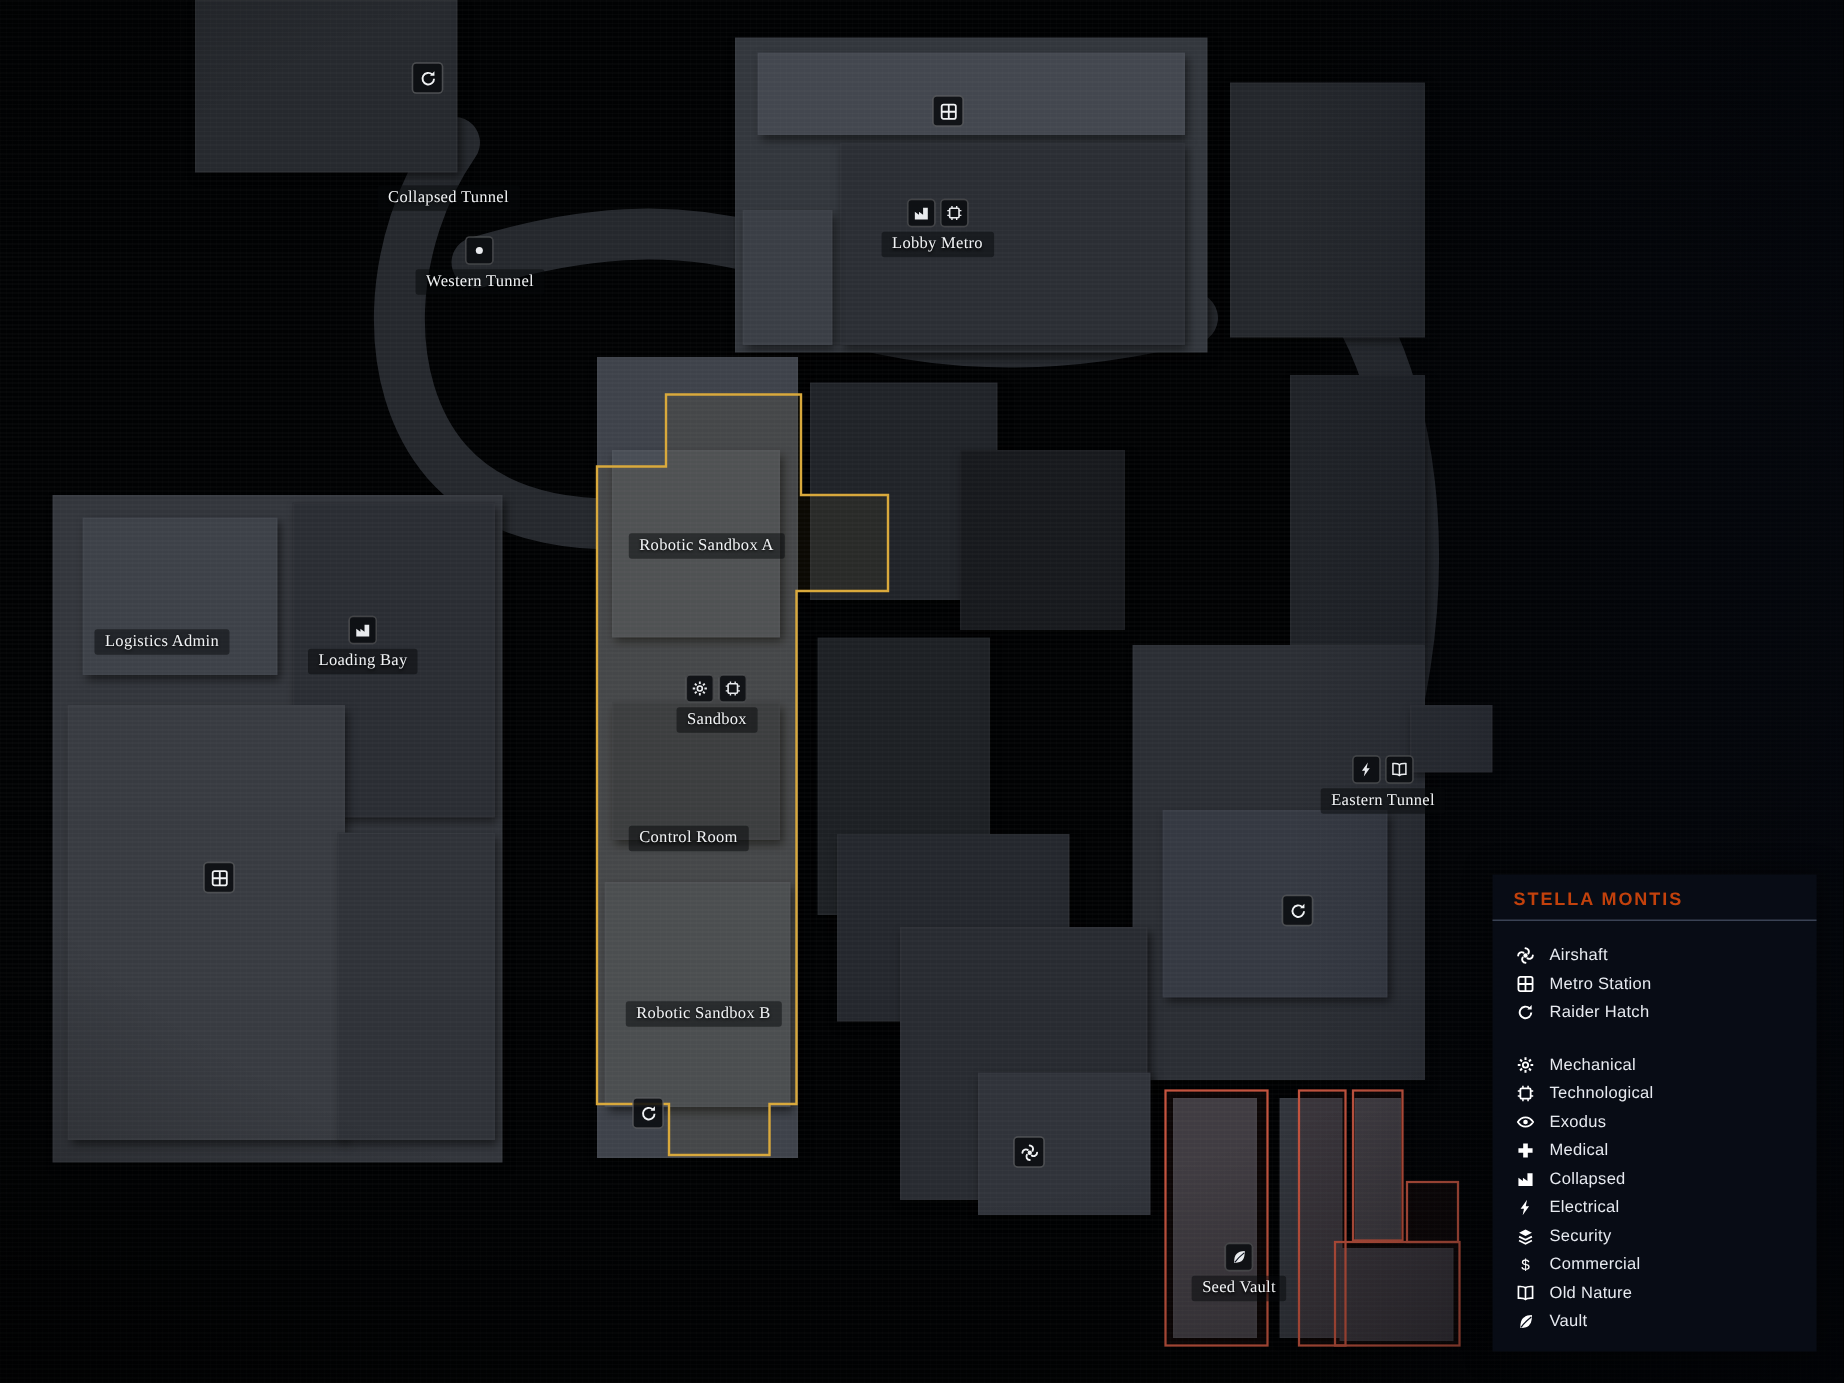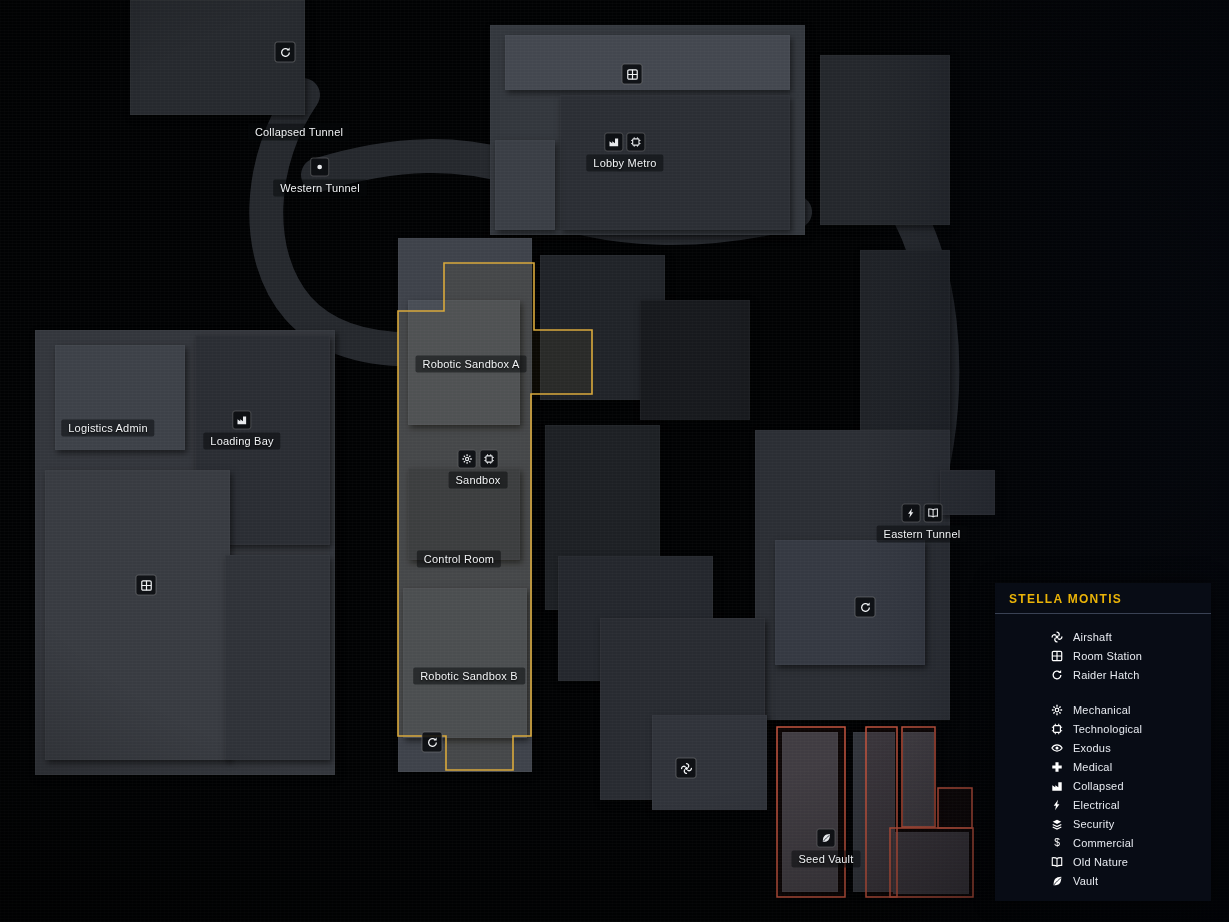--- a/index.html
+++ b/index.html
@@ -10,42 +10,42 @@
   .blk{position:absolute;box-shadow:0 0 0 1px rgba(255,255,255,0.025) inset, 2px 3px 6px rgba(0,0,0,0.55);}
   .noise{pointer-events:none;
     background-image:repeating-linear-gradient(0deg, rgba(255,255,255,0.018) 0 1px, transparent 1px 3px),
                      repeating-linear-gradient(90deg, rgba(255,255,255,0.012) 0 1px, transparent 1px 4px);}
   .vignette{pointer-events:none;
     background:radial-gradient(1100px 760px at 45% 42%, transparent 55%, rgba(0,0,0,0.55) 100%),
                linear-gradient(90deg, transparent 70%, rgba(6,10,20,0.55) 100%);}
   svg.overlay{position:absolute;inset:0;width:1229px;height:922px;}
 
   .map-label{position:absolute;transform:translate(-50%,-50%);display:flex;flex-direction:column;
-             align-items:center;gap:3px;z-index:6;}
+             align-items:center;gap:3px;z-index:6;font-family:Liberation Serif, serif;}
   .map-label .txt{font-size:11px;color:#f1f3f5;background:rgba(5,7,10,0.5);padding:2px 7px;
                   border-radius:2px;text-shadow:0 1px 2px rgba(0,0,0,0.95);white-space:nowrap;
                   letter-spacing:0.2px;line-height:13px;}
   .icon-row{display:flex;gap:3px;}
   .chip{width:17px;height:17px;border-radius:3px;background:rgba(10,12,16,0.88);
         border:1px solid rgba(255,255,255,0.22);display:flex;align-items:center;justify-content:center;
         color:#e8eaed;}
   .chip svg{width:11px;height:11px;display:block;}
 
   .marker{position:absolute;transform:translate(-50%,-50%);width:19px;height:19px;border-radius:3px;
           background:rgba(10,12,16,0.88);border:1px solid rgba(255,255,255,0.26);display:flex;
           align-items:center;justify-content:center;color:#f0f2f4;z-index:6;cursor:pointer;}
   .marker svg{width:12px;height:12px;display:block;}
 
   .legend{position:absolute;left:995px;top:583px;width:216px;background:rgba(9,13,22,0.94);
           z-index:10;padding-bottom:14px;box-shadow:0 0 18px rgba(0,0,0,0.6);}
-  .legend-title{font-size:12px;font-weight:bold;letter-spacing:1.3px;color:#eab308;
+  .legend-title{font-size:12px;font-weight:bold;letter-spacing:1.3px;color:#c2410c;
                 padding:9px 14px 7px;}
   .legend-divider{height:1px;background:#3a4254;}
   .legend-list{padding:16px 14px 0;display:flex;flex-direction:column;gap:6px;}
-  .legend-item{display:flex;align-items:center;gap:9px;height:13px;margin-left:40px;}
+  .legend-item{display:flex;align-items:center;gap:9px;height:13px;}
   .legend-item .ic{width:15px;display:flex;justify-content:center;color:#ffffff;}
   .legend-item .ic svg{width:12px;height:12px;display:block;}
   .legend-item .lbl{font-size:11px;color:#e7eaf0;letter-spacing:0.2px;}
   .group-gap{height:10px;}
 </style>
 </head>
 <body>
 
 <div id="stage">
 
@@ -265,21 +265,21 @@
           </span>
         <span class="lbl">Airshaft</span>
       </div>
       <div class="legend-item">
         <span class="ic">
             <svg viewBox="0 0 14 14">
               <rect x="1.5" y="1.5" width="11" height="11" rx="1.5" fill="none" stroke="currentColor" stroke-width="1.4"></rect>
               <path d="M7 1.5V12.5M1.5 7H12.5" stroke="currentColor" stroke-width="1.4"></path>
             </svg>
           </span>
-        <span class="lbl">Room Station</span>
+        <span class="lbl">Metro Station</span>
       </div>
       <div class="legend-item">
         <span class="ic">
             <svg viewBox="0 0 14 14">
               <path d="M11.5 7a4.5 4.5 0 1 1-1.4-3.3" fill="none" stroke="currentColor" stroke-width="1.5"></path>
               <path d="M11.8 1.2v3.4H8.4z" fill="currentColor"></path>
             </svg>
           </span>
         <span class="lbl">Raider Hatch</span>
       </div>

